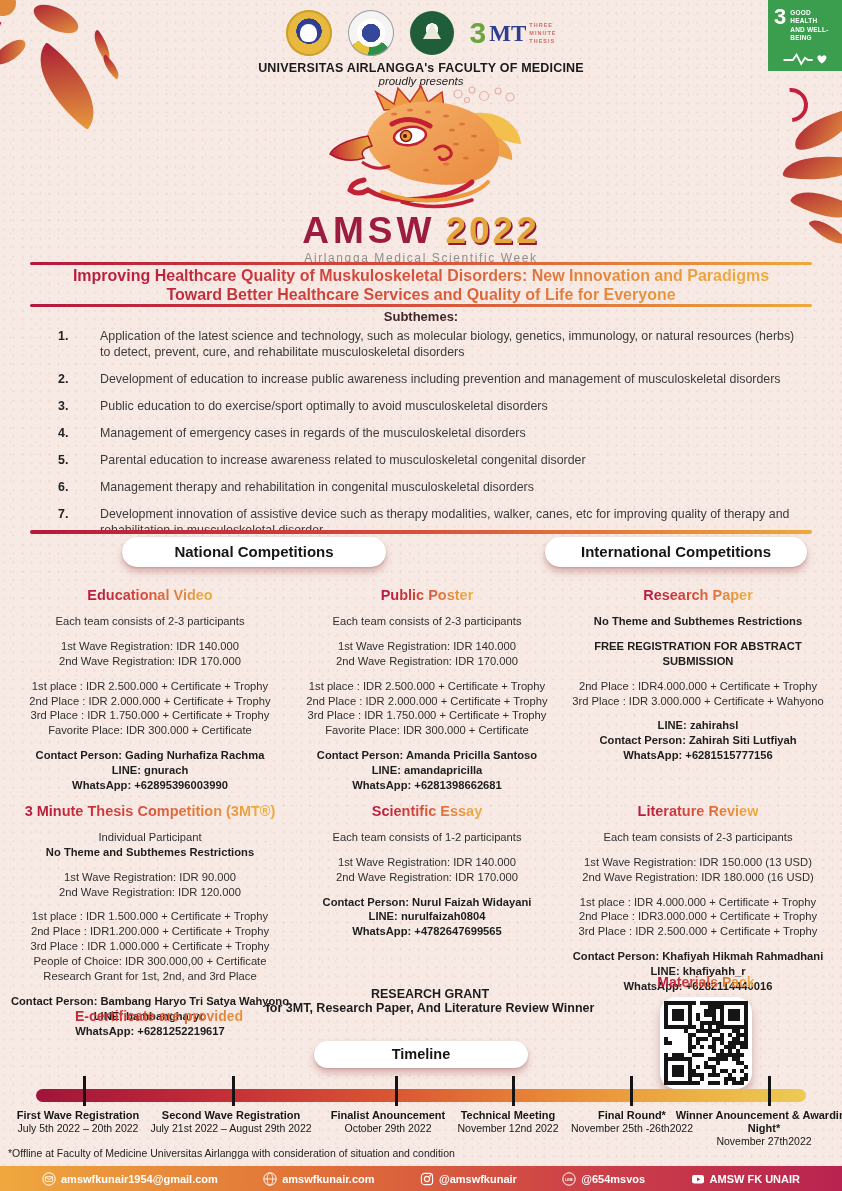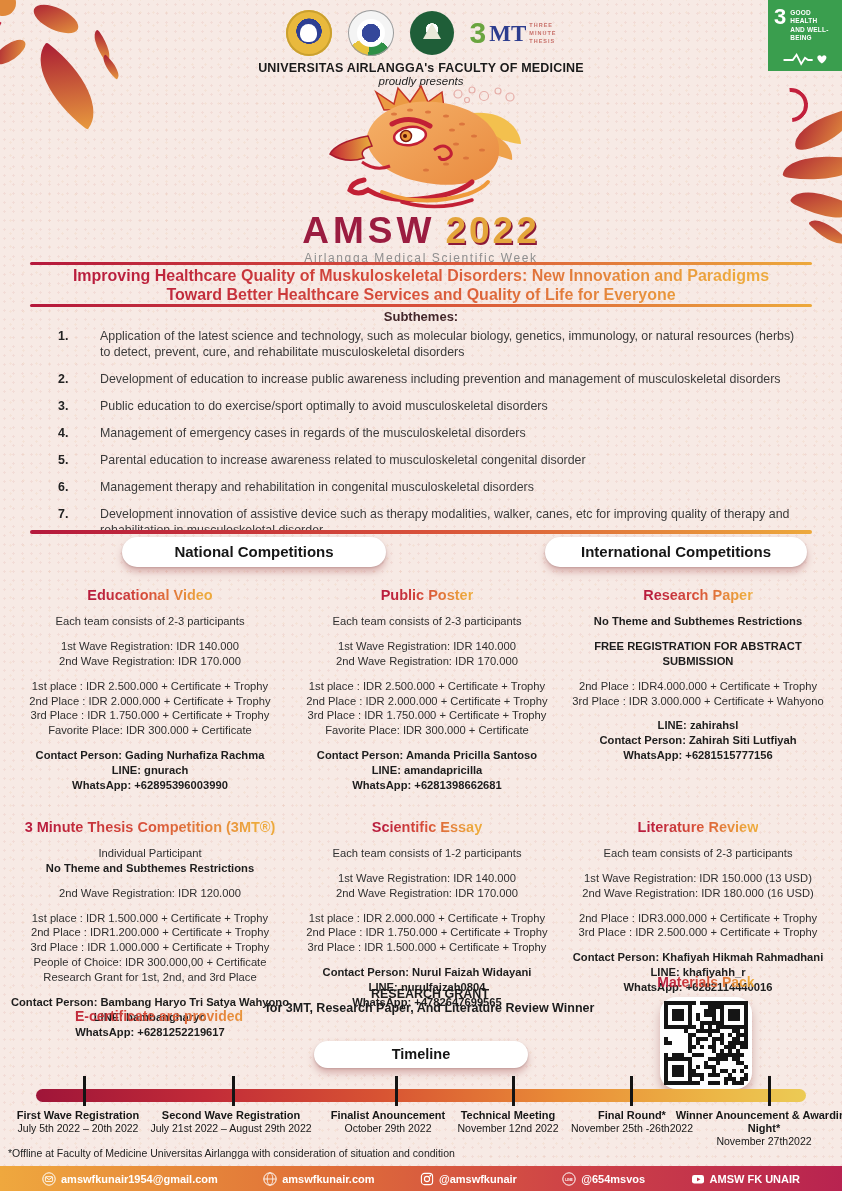--- a/index.html
+++ b/index.html
@@ -69,21 +69,21 @@
   .subthemes{position:absolute;top:328px;left:58px;right:42px;margin:0;padding:0;list-style:none;font-size:12.4px;color:#3b3b3b;}
   .subthemes li{display:flex;margin-bottom:10.5px;line-height:1.32;}
   .st-num{width:42px;font-weight:700;color:#222;flex:none;}
   .st-text{flex:1;}
   
   .pill{position:absolute;background:#fff;border-radius:17px;height:30px;line-height:30px;text-align:center;font-weight:800;font-size:15px;color:#161616;box-shadow:0 5px 7px rgba(187,120,120,.5),0 1px 2px rgba(0,0,0,.18);}
   .btn-national{top:537px;left:122px;width:264px;}
   .btn-international{top:537px;left:545px;width:262px;}
   .btn-timeline{top:1041px;left:314px;width:214px;height:27px;line-height:27px;font-size:14.5px;border-radius:14px;}
   
-  .comp-grid{position:absolute;top:587px;left:4px;right:4px;display:grid;grid-template-columns:292px 262px 1fr;row-gap:26px;}
+  .comp-grid{position:absolute;top:587px;left:4px;right:4px;display:grid;grid-template-columns:292px 262px 1fr;row-gap:10px;}
   .comp{text-align:center;font-size:11.2px;color:#2f2f2f;padding:0 2px;}
   .comp-title{font-size:14.5px;font-weight:800;display:inline-block;margin-bottom:1px;}
   .comp-para{margin-top:10px;}
   .comp-para:first-of-type{margin-top:2px;}
   .comp-line{line-height:1.33;}
   .comp-line.bold{font-weight:700;color:#1d1d1d;}
   
   .ecert{position:absolute;top:1007px;left:28px;width:262px;text-align:center;font-size:14px;font-weight:800;line-height:1.3;}
   .grant{position:absolute;top:987px;left:210px;width:440px;text-align:center;color:#1c1c1c;}
   .grant-1{font-size:12.5px;font-weight:800;}
@@ -296,52 +296,50 @@
           <div class="comp-line">3rd Place : IDR 3.000.000 + Certificate + Wahyono</div>
         </div><div class="comp-para">
           <div class="comp-line bold">LINE: zahirahsl</div>
           <div class="comp-line bold">Contact Person: Zahirah Siti Lutfiyah</div>
           <div class="comp-line bold">WhatsApp: +6281515777156</div>
         </div></div>
       <div class="comp"><div class="comp-title grad-text">3 Minute Thesis Competition (3MT®)</div><div class="comp-para">
           <div class="comp-line">Individual Participant</div>
           <div class="comp-line bold">No Theme and Subthemes Restrictions</div>
         </div><div class="comp-para">
+          <div class="comp-line">1st Wave Registration: IDR 90.000</div>
           <div class="comp-line">2nd Wave Registration: IDR 120.000</div>
         </div><div class="comp-para">
           <div class="comp-line">1st place : IDR 1.500.000 + Certificate + Trophy</div>
           <div class="comp-line">2nd Place : IDR1.200.000 + Certificate + Trophy</div>
           <div class="comp-line">3rd Place : IDR 1.000.000 + Certificate + Trophy</div>
           <div class="comp-line">People of Choice: IDR 300.000,00 + Certificate</div>
           <div class="comp-line">Research Grant for 1st, 2nd, and 3rd Place</div>
         </div><div class="comp-para">
           <div class="comp-line bold">Contact Person: Bambang Haryo Tri Satya Wahyono</div>
           <div class="comp-line bold">LINE: bambangharyo</div>
           <div class="comp-line bold">WhatsApp: +6281252219617</div>
         </div></div>
       <div class="comp"><div class="comp-title grad-text">Scientific Essay</div><div class="comp-para">
           <div class="comp-line">Each team consists of 1-2 participants</div>
         </div><div class="comp-para">
           <div class="comp-line">1st Wave Registration: IDR 140.000</div>
           <div class="comp-line">2nd Wave Registration: IDR 170.000</div>
         </div><div class="comp-para">
-          <div class="comp-line">1st place : IDR 2.000.000 + Certificate + Trophy</div>
-          <div class="comp-line">2nd Place : IDR 1.750.000 + Certificate + Trophy</div>
-          <div class="comp-line">3rd Place : IDR 1.500.000 + Certificate + Trophy</div>
-        </div><div class="comp-para">
           <div class="comp-line bold">Contact Person: Nurul Faizah Widayani</div>
           <div class="comp-line bold">LINE: nurulfaizah0804</div>
           <div class="comp-line bold">WhatsApp: +4782647699565</div>
         </div></div>
       <div class="comp"><div class="comp-title grad-text">Literature Review</div><div class="comp-para">
           <div class="comp-line">Each team consists of 2-3 participants</div>
         </div><div class="comp-para">
           <div class="comp-line">1st Wave Registration: IDR 150.000 (13 USD)</div>
           <div class="comp-line">2nd Wave Registration: IDR 180.000 (16 USD)</div>
         </div><div class="comp-para">
+          <div class="comp-line">1st place : IDR 4.000.000 + Certificate + Trophy</div>
           <div class="comp-line">2nd Place : IDR3.000.000 + Certificate + Trophy</div>
           <div class="comp-line">3rd Place : IDR 2.500.000 + Certificate + Trophy</div>
         </div><div class="comp-para">
           <div class="comp-line bold">Contact Person: Khafiyah Hikmah Rahmadhani</div>
           <div class="comp-line bold">LINE: khafiyahh_r</div>
           <div class="comp-line bold">WhatsApp: +6282114440016</div>
         </div></div>
     </div>
 
   <div class="ecert grad-text">

